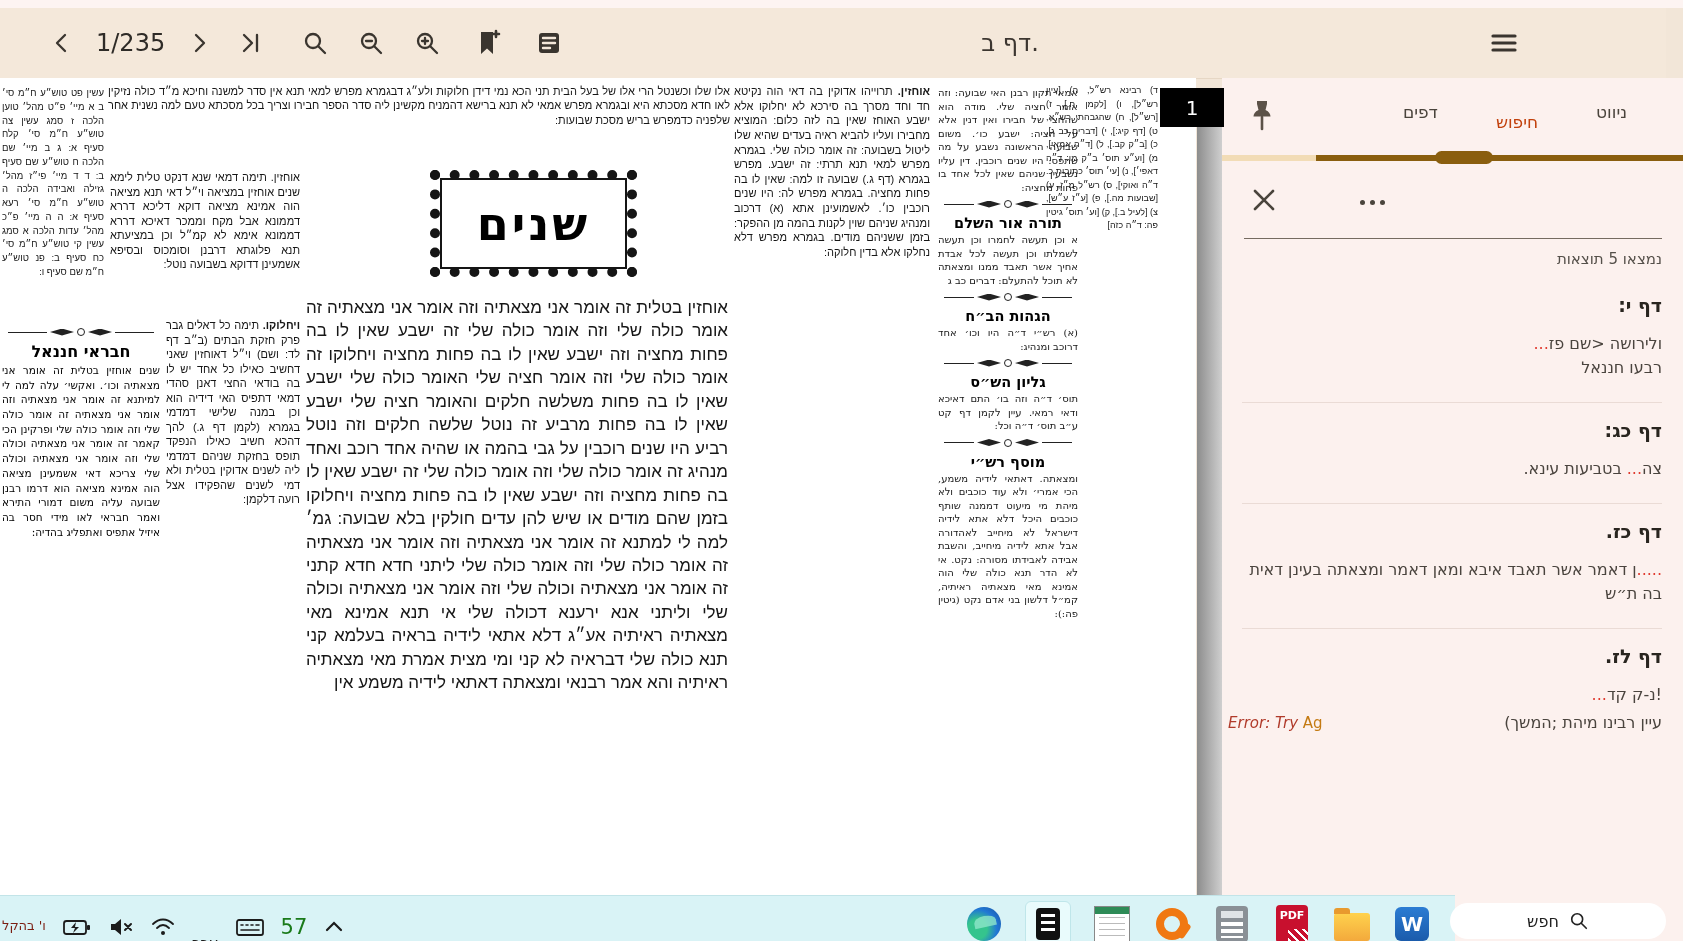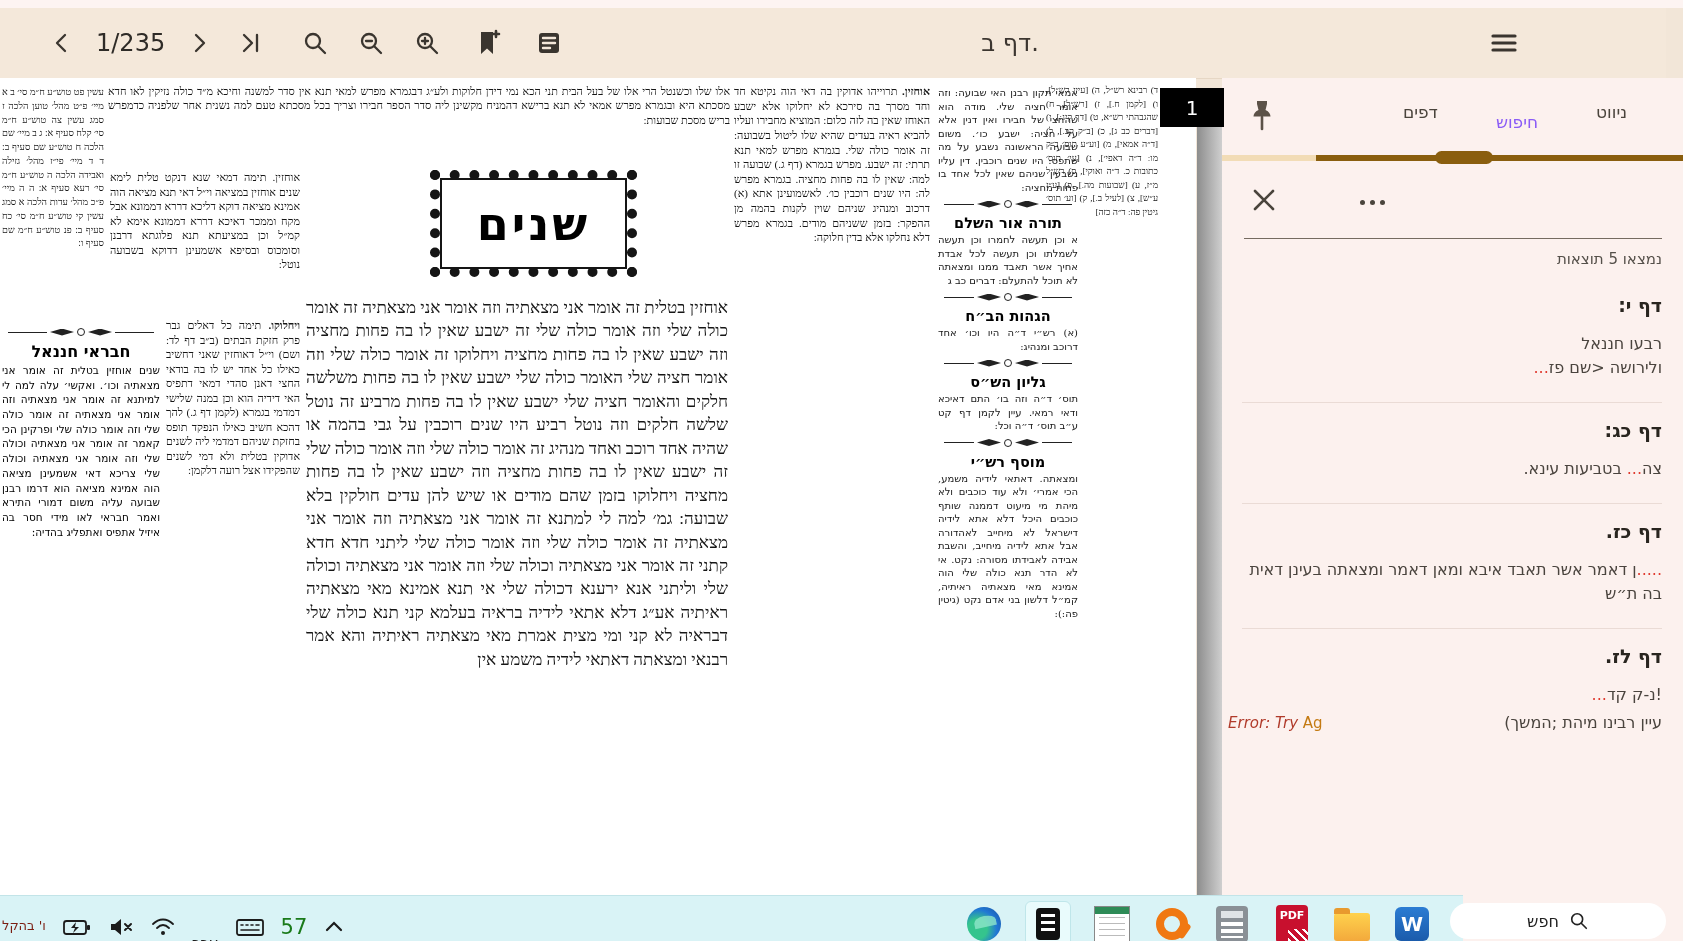--- a/index.html
+++ b/index.html
@@ -11,21 +11,21 @@
            border-bottom:1px solid #e6d7c5;display:flex;align-items:center;}
   .tbtn{width:44px;height:48px;display:flex;align-items:center;justify-content:center;cursor:pointer;}
   .tbtn svg{stroke:#3a352f;fill:none;stroke-width:2.3;stroke-linecap:round;stroke-linejoin:round;}
   .counter{font-size:24px;color:#2e2b27;margin:0 12px;min-width:64px;text-align:center;}
   .doc-title{position:absolute;left:930px;top:0;height:70px;display:flex;align-items:center;
              font-size:24px;color:#3c3630;width:160px;justify-content:center;}
   .hamburger{position:absolute;right:140px;top:11px;}
   
   .scan{position:absolute;left:0;top:78px;width:1196px;height:863px;background:#ffffff;direction:rtl;}
   .scan .blk{position:absolute;overflow:hidden;text-align:justify;color:#161616;
-             font-family:Liberation Serif, serif;}
+             font-family:Liberation Sans, sans-serif;}
   .top-wide{right:466px;top:6px;width:622px;height:84px;font-size:11px;line-height:1.3;}
   .ein{right:1092px;top:8px;width:102px;height:234px;font-size:9.5px;line-height:1.45;color:#1d1d1d;}
   .tosA{right:896px;top:92px;width:190px;height:148px;font-size:11px;line-height:1.32;}
   .tosB{right:896px;top:240px;width:134px;height:570px;font-size:11px;line-height:1.32;}
   .rcwrap{position:absolute;right:1036px;top:244px;width:158px;}
   .rc-head{font-weight:bold;font-size:16px;text-align:center;margin:4px 0 2px;}
   .rc-text{font-size:10.5px;line-height:1.4;text-align:justify;height:540px;overflow:hidden;
            font-family:"DejaVu Serif","DejaVu Sans",serif;}
   .masthead{position:absolute;right:559px;top:92px;width:207px;height:107px;box-sizing:border-box;
             border:10px dotted #151515;display:flex;align-items:center;justify-content:center;background:#fff;}
@@ -50,21 +50,21 @@
   .badge1{position:absolute;left:1160px;top:88px;width:64px;height:39px;background:#000;color:#fff;
           display:flex;align-items:center;justify-content:center;font-size:20px;z-index:4;}
   .vscroll{position:absolute;left:1197px;top:88px;width:25px;height:853px;
            background:linear-gradient(to right,#8d8d8d,#cfcfcf);z-index:3;}
   
   .sidebar{position:absolute;left:1222px;top:78px;width:461px;height:863px;background:#fcf1ee;direction:rtl;}
   .tabbar{position:absolute;top:0;left:0;right:0;height:77px;display:flex;align-items:center;
           padding:0 26px;box-sizing:border-box;justify-content:space-between;}
   .tabs{display:flex;gap:58px;margin-right:30px;}
   .tab{font-size:17px;color:#4a443c;cursor:pointer;}
-  .tab.active{color:#8b5cf6;margin-top:10px;}
+  .tab.active{color:#c2410c;margin-top:10px;}
   .underline{position:absolute;top:77px;left:0;width:100%;height:6px;}
   .u-light{position:absolute;left:0;top:0;width:94px;height:6px;background:#f2dcb6;}
   .u-dark{position:absolute;left:94px;top:0;right:0;height:6px;background:#8a5e0e;}
   .u-bump{position:absolute;left:213px;top:-4px;width:58px;height:13px;background:#8a5e0e;border-radius:7px;}
   .panel-close{position:absolute;right:405px;top:108px;width:30px;height:30px;cursor:pointer;}
   .panel-close svg{stroke:#4a443c;stroke-width:2.6;stroke-linecap:round;}
   .panel-more{position:absolute;left:138px;top:122px;display:flex;gap:5px;cursor:pointer;}
   .panel-more s{width:5px;height:5px;border-radius:50%;background:#4a443c;display:block;}
   .head-div{position:absolute;top:160px;right:21px;left:22px;height:1px;background:#756b60;}
   .res-count{position:absolute;top:172px;right:21px;font-size:15px;color:#55504a;}
@@ -72,21 +72,21 @@
   .result{padding:16px 0 22px;border-bottom:1px solid #eadbd5;cursor:pointer;position:relative;}
   .result:last-child{border-bottom:none;}
   .r-title{font-weight:bold;font-size:19px;color:#29251f;margin-bottom:16px;}
   .r-snip{font-size:16px;color:#4a443e;line-height:1.5;}
   .red{color:#e03b2f;}
   .overlay-he{font-size:16px;color:#4a443e;margin-top:6px;position:relative;}
   .overlay-err{position:absolute;left:-14px;top:1px;direction:ltr;font-size:15px;white-space:nowrap;}
   .err-a{color:#b03a2a;font-style:italic;}.err-b{color:#c47a12;}
   
   .taskbar{position:absolute;left:0;top:895px;width:1455px;height:46px;background:#d9f3f6;
-           border-top:1px solid #c2e4e8;z-index:9;padding-left:8px;}
+           border-top:1px solid #c2e4e8;z-index:9;}
   .corner-txt{position:absolute;left:2px;top:22px;font-size:13px;color:#7b1e12;white-space:nowrap;}
   .tray{position:absolute;left:62px;top:6px;display:flex;align-items:center;gap:16px;}
   .tray svg{stroke:#1c1c1c;fill:none;stroke-width:1.8;stroke-linecap:round;}
   .lang{font-size:15px;color:#1c1c1c;margin-top:32px;}
   .num57{font-size:21px;color:#1a7a1a;}
   .apps{position:absolute;left:965px;top:5px;display:flex;align-items:center;gap:22px;}
   .appico{width:38px;height:38px;display:flex;align-items:center;justify-content:center;cursor:pointer;}
   .edge{width:34px;height:34px;border-radius:50%;
         background:radial-gradient(circle at 30% 65%,#35c48d 0 30%,#2178d4 60%,#174e9e 100%);position:relative;}
   .edge:after{content:"";position:absolute;left:7px;top:9px;width:22px;height:11px;border-radius:50% 50% 0 0;
@@ -287,22 +287,22 @@
     <s></s>
       <s></s>
       <s></s>
   </div>
   <div class="head-div"></div>
   <div class="res-count">נמצאו 5 תוצאות</div>
 
   <div class="results">
     <div class="result">
       <div class="r-title">דף י:</div>
+      <div class="r-snip"><span>ולירושה &lt;שם פז</span><span class="red">...</span><span></span></div>
       <div class="r-snip">רבעו חננאל</div>
-      <div class="r-snip"><span>ולירושה &lt;שם פז</span><span class="red">...</span><span></span></div>
     </div>
     <div class="result">
       <div class="r-title">דף כג:</div>
       <div class="r-snip"><span>צה</span><span class="red">...</span><span> בטביעות עינא.</span></div>
     </div>
     <div class="result">
       <div class="r-title">דף כז.</div>
       <div class="r-snip"><span class="red">.....</span><span>ן דאמר אשר תאבד איבא ומאן דאמר ומצאתה בעינן דאית בה ת״ש</span></div>
     </div>
     <div class="result">

